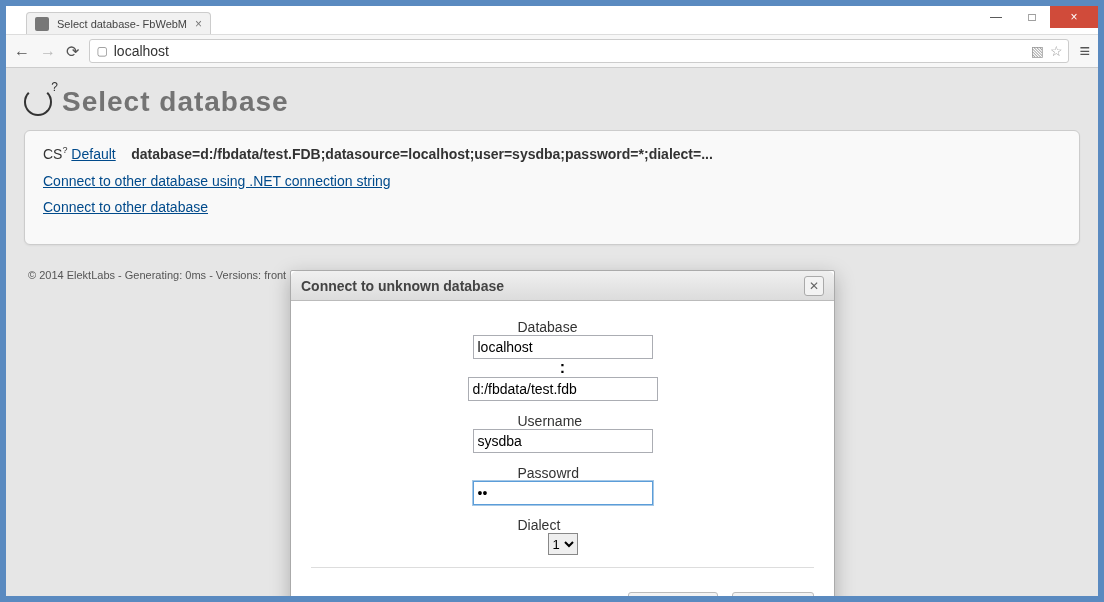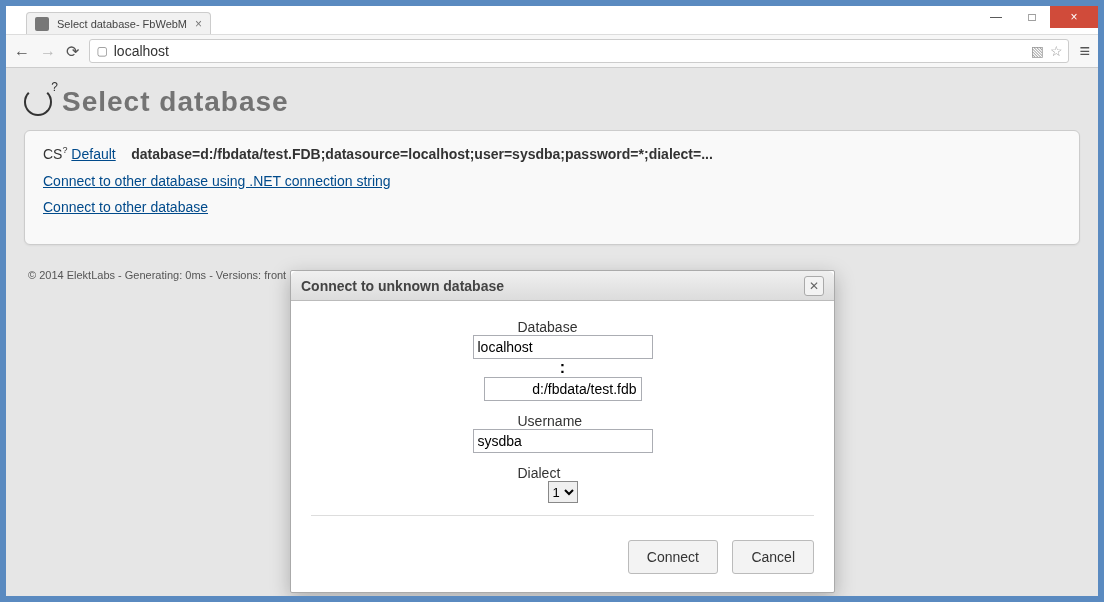--- a/index.html
+++ b/index.html
@@ -34,21 +34,21 @@
 .footer { font-size: 11px; color: #555; margin-top: 24px; padding-left: 4px; }
 .dialog { position: absolute; top: 202px; left: 284px; width: 545px; background: #fff; border: 1px solid #aaa; border-radius: 2px; box-shadow: 0 6px 20px rgba(0,0,0,.25); }
 .dlg-head { height: 30px; background: linear-gradient(#f0f0f0,#dcdcdc); border-bottom: 1px solid #bbb; border-radius: 6px 6px 0 0; display: flex; align-items: center; justify-content: space-between; padding: 0 10px; }
 .dlg-head-title { font-size: 14px; font-weight: bold; color: #444; }
 .dlg-close { width: 20px; height: 20px; border: 1px solid #aaa; border-radius: 3px; background: #f3f3f3; display: flex; align-items: center; justify-content: center; font-size: 12px; color: #666; cursor: pointer; }
 .dlg-body { padding: 18px 20px 10px 20px; }
 .form-row { display: flex; align-items: center; margin-bottom: 12px; flex-direction: column; }
 .form-label { width: 90px; font-size: 14px; color: #333; }
 .text-input { height: 24px; border: 1px solid #abadb3; padding: 0 4px; font-size: 14px; }
 .db-host { width: 180px; }
-.db-path { width: 158px; text-align: right; }
+.db-path { width: 190px; }
 .colon { margin: 0 6px; font-weight: bold; }
 .username-input { width: 180px; }
 .password-input { width: 180px; border: 1px solid #5b9dd9; outline: 1px solid #a6c8e6; }
 .dialect-select { border: 1px solid #888; height: 22px; font-size: 13px; }
 .dlg-sep { border-top: 1px solid #ddd; margin: 6px 0 14px 0; }
 .dlg-buttons { text-align: right; padding: 0 20px 18px 20px; }
 .dlg-btn { display: inline-block; padding: 8px 18px; background: #f3f3f3; border: 1px solid #bbb; border-radius: 3px; font-size: 14px; color: #333; cursor: pointer; margin-left: 10px; }
 .star-icon { font-size: 14px; color: #999; }
 </style>
 </head>
@@ -114,20 +114,24 @@
           <span class="form-label">Database</span>
           <input class="text-input db-host" value="localhost" style="">
           <span class="colon">:</span>
           <input class="text-input db-path" value="d:/fbdata/test.fdb" style="">
         </div>
         <div class="form-row">
           <span class="form-label">Username</span>
           <input class="text-input username-input" value="sysdba" style="">
         </div>
         <div class="form-row">
+          <span class="form-label">Passowrd</span>
+          <input class="text-input password-input" type="text" value="••" style="">
+        </div>
+        <div class="form-row">
           <span class="form-label">Dialect</span>
           <select class="dialect-select">
             <option>1</option>
           </select>
         </div>
         <div class="dlg-sep"></div>
       </div>
       <div class="dlg-buttons">
         <span class="dlg-btn">Connect</span>
         <span class="dlg-btn">Cancel</span>

